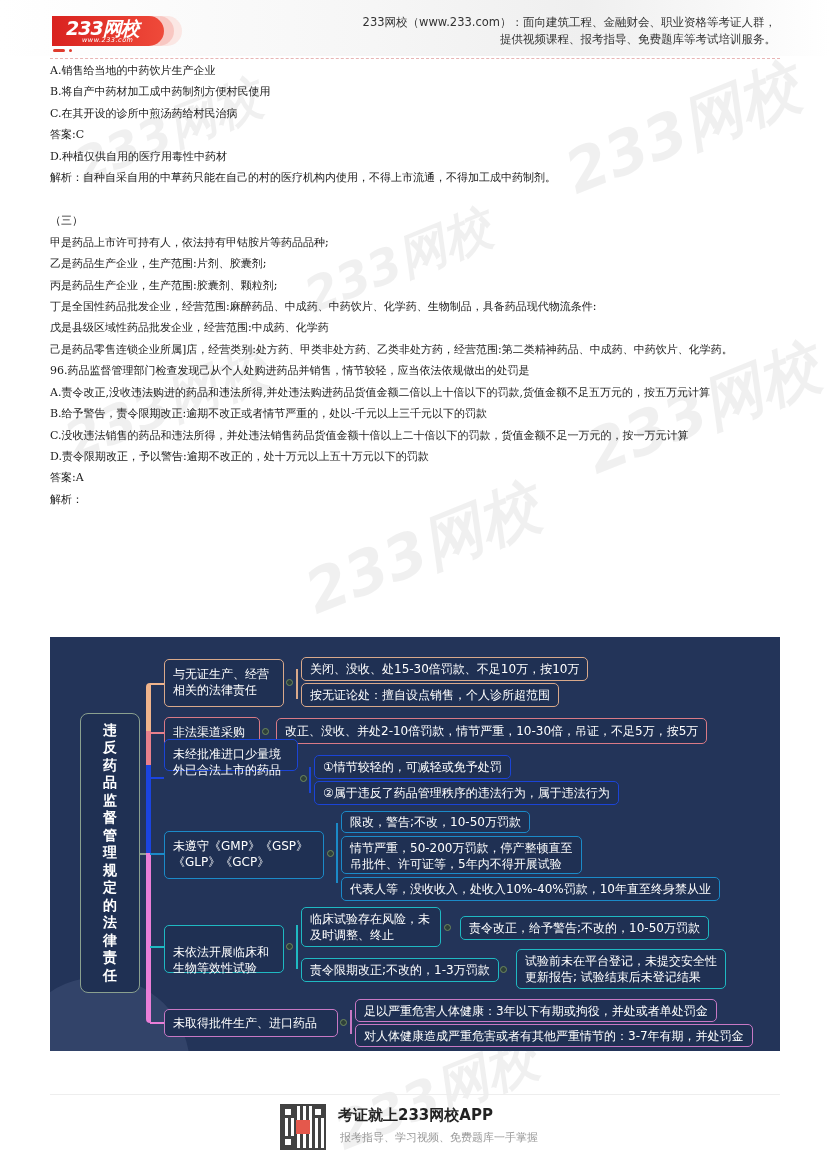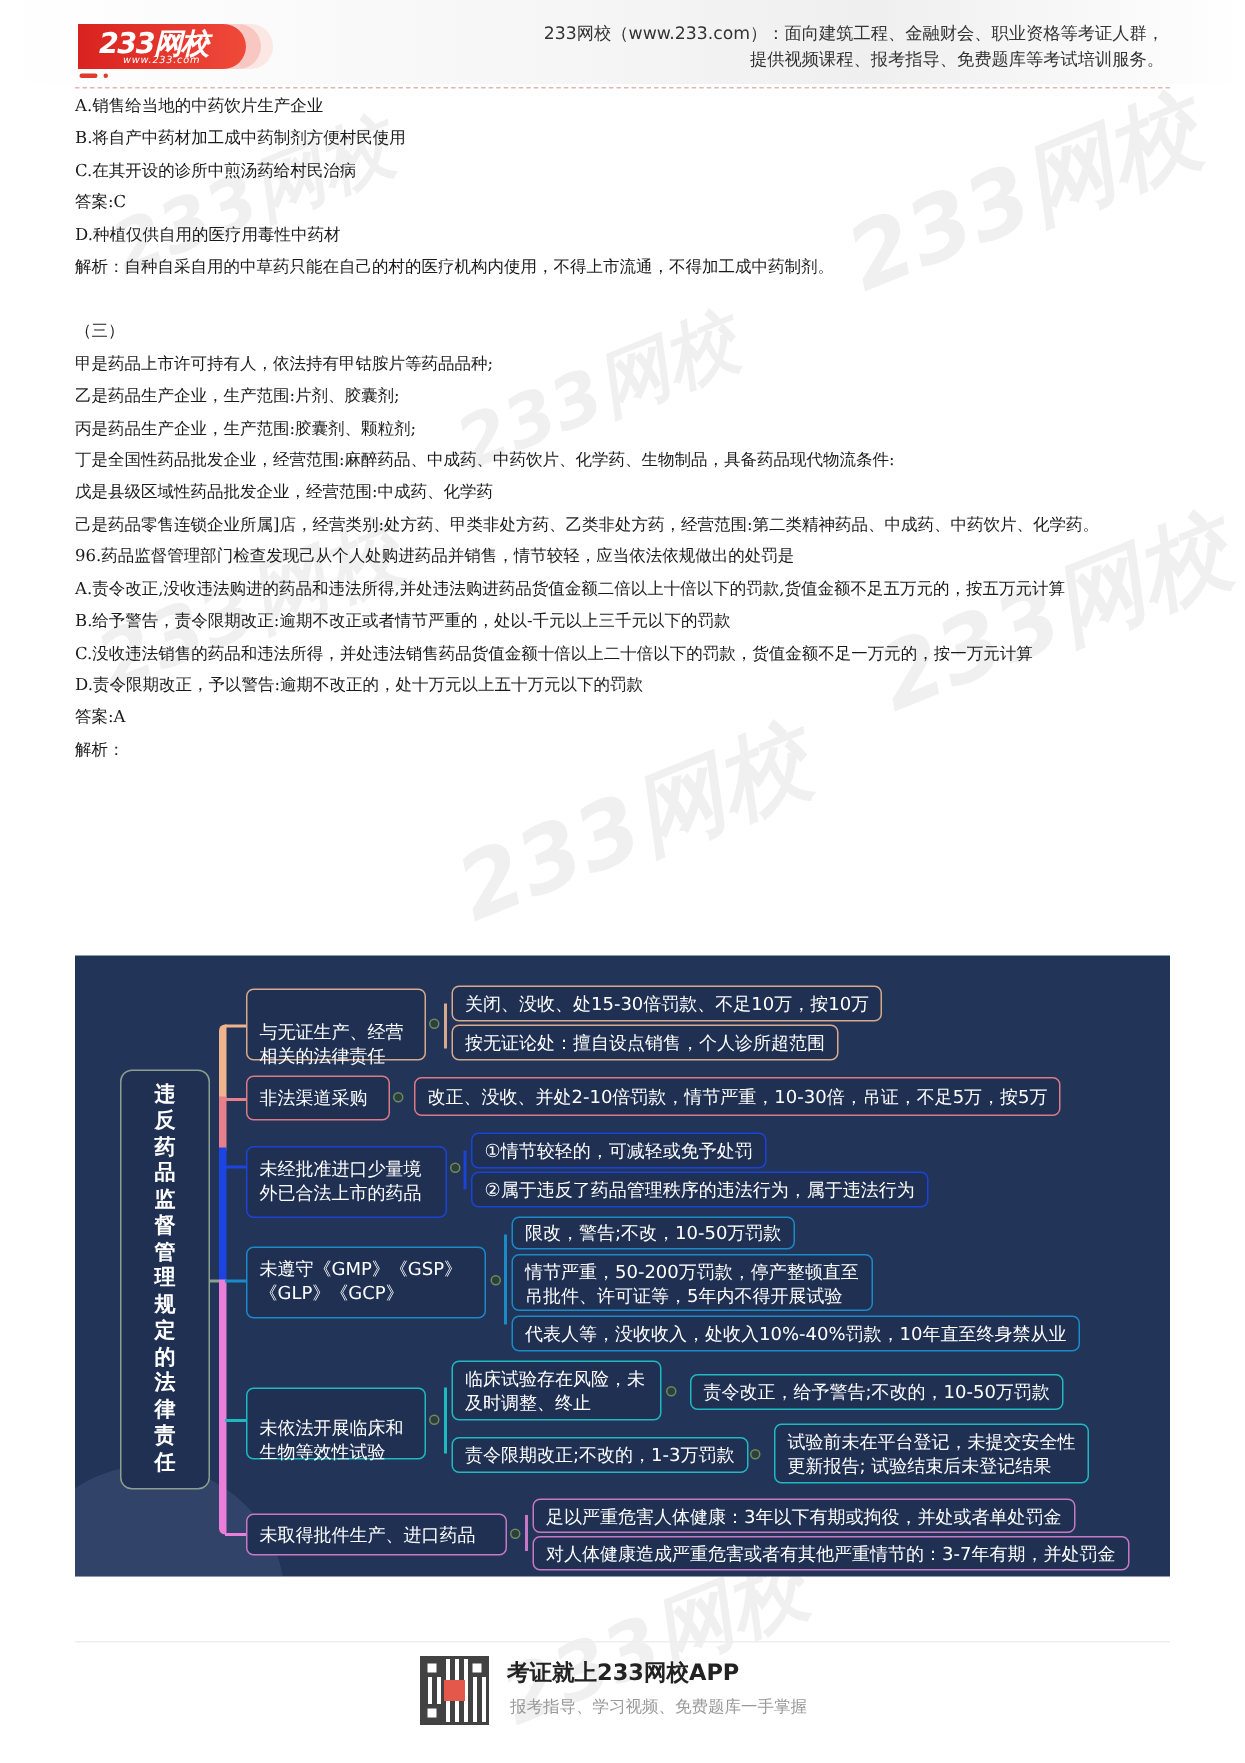--- a/index.html
+++ b/index.html
@@ -131,36 +131,36 @@
       <span>任</span>
   </div>
   <div class="hline" style="left:90px; top:216px; width:8px; background:#8aa08f;"></div>
 
   <div class="bar" style="left:96px; top:46px; height:50px; background:#f0b48c; border-radius:4px 0 0 0;"></div>
   <div class="bar" style="left:96px; top:94px; height:36px; background:#e8808c;"></div>
   <div class="bar" style="left:96px; top:128px; height:90px; background:#1b44e0;"></div>
   <div class="bar" style="left:96px; top:216px; height:170px; background:#ea7ed8; border-radius:0 0 0 4px;"></div>
 
   <div class="hline" style="left:100px; top:46px; width:14px; background:#f0b48c;"></div>
-  <div class="mm-box c-peach" style="left:114px; top:22px; width:120px; height:48px; padding-top:20px;">
+  <div class="mm-box c-peach" style="left:114px; top:22px; width:120px; height:48px; padding-top:6px;">
     <div>与无证生产、经营</div>
       <div>相关的法律责任</div>
   </div>
   <div class="knob" style="left:236px; top:42px;"></div>
   <div class="vline" style="left:246px; top:32px; height:30px; background:#d9a98b;"></div>
   <div class="mm-box c-peach" style="left:251px; top:20px; height:24px;">关闭、没收、处15-30倍罚款、不足10万，按10万</div>
   <div class="mm-box c-peach" style="left:251px; top:46px; height:24px;">按无证论处：擅自设点销售，个人诊所超范围</div>
 
   <div class="hline" style="left:100px; top:95px; width:14px; background:#e8808c;"></div>
   <div class="mm-box c-rose" style="left:114px; top:80px; width:96px; height:30px; padding-top:6px;">非法渠道采购</div>
   <div class="knob" style="left:212px; top:91px;"></div>
   <div class="mm-box c-rose" style="left:226px; top:81px; height:26px; padding-top:4px;">改正、没收、并处2-10倍罚款，情节严重，10-30倍，吊证，不足5万，按5万</div>
 
   <div class="hline" style="left:100px; top:140px; width:14px; background:#1b44e0;"></div>
-  <div class="mm-box c-blue" style="left:114px; top:127px; width:134px; height:48px; padding-top:6px;">
+  <div class="mm-box c-blue" style="left:114px; top:102px; width:134px; height:32px; padding-top:6px;">
     <div>未经批准进口少量境</div>
       <div>外已合法上市的药品</div>
   </div>
   <div class="knob" style="left:250px; top:138px;"></div>
   <div class="vline" style="left:259px; top:130px; height:26px; background:#1b44d6;"></div>
   <div class="mm-box c-blue" style="left:264px; top:118px; height:24px;">①情节较轻的，可减轻或免予处罚</div>
   <div class="mm-box c-blue" style="left:264px; top:144px; height:24px;">②属于违反了药品管理秩序的违法行为，属于违法行为</div>
 
   <div class="hline" style="left:100px; top:216px; width:14px; background:#1b8ac8;"></div>
   <div class="mm-box c-sky" style="left:114px; top:194px; width:160px; height:48px; padding-top:6px;">

